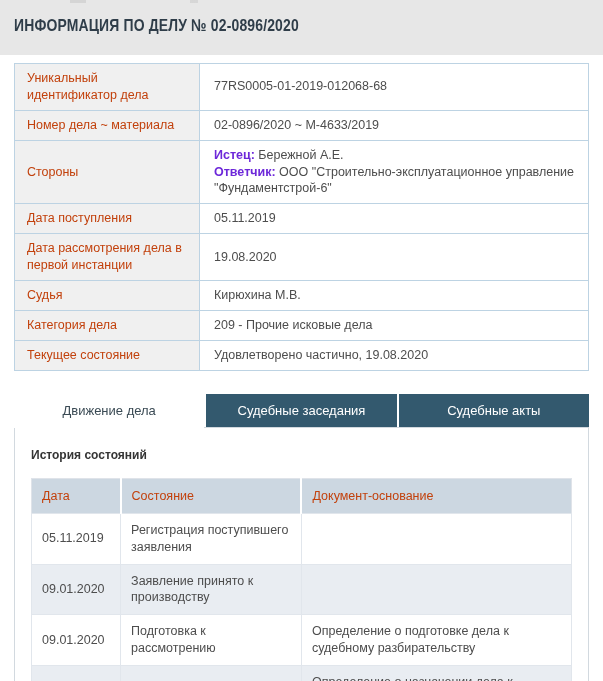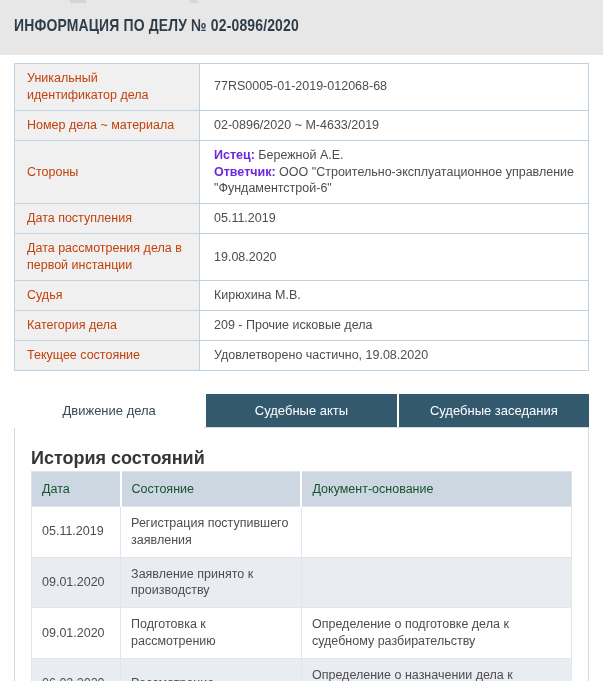--- a/index.html
+++ b/index.html
@@ -89,36 +89,36 @@
 
   
   .panel {
     border: 1px solid #d2d9df;
     border-bottom: none;
     background: #ffffff;
     height: 314px;
     padding: 20px 16px 0 16px;
   }
   h2.history-heading {
-    font-size: 18px;
+    font-size: 12px;
     font-weight: 700;
     color: #353535;
-    margin-bottom: 2px;
+    margin-bottom: 16px;
   }
 
   
   table.history {
     width: 100%;
     border-collapse: collapse;
     font-size: 12.5px;
     border: 1px solid #dfe3e9;
   }
   table.history th {
     background: #ccd7e1;
-    color: #14532d;
+    color: #c2410c;
     font-weight: 400;
     text-align: left;
     padding: 9px 10px;
     border-left: 2px solid #ffffff;
     line-height: 1.3;
   }
   table.history th:first-child { border-left: none; }
   table.history td {
     border: 1px solid #e1e6ec;
     padding: 8px 10px;
@@ -178,24 +178,24 @@
           <td class="ci-value">Удовлетворено частично, 19.08.2020</td>
         </tr>
       </tbody>
   </table>
 
   <div class="tabbar">
     <div class="tab active">
       <span>Движение дела</span>
     </div>
     <div class="tab inactive">
-      <span>Судебные акты</span>
+      <span>Судебные заседания</span>
     </div>
     <div class="tab inactive">
-      <span>Судебные заседания</span>
+      <span>Судебные акты</span>
     </div>
   </div>
 
   <div class="panel">
     <h2 class="history-heading">История состояний</h2>
 
     <table class="history">
       <thead>
         <tr>
           <th>Дата</th>

